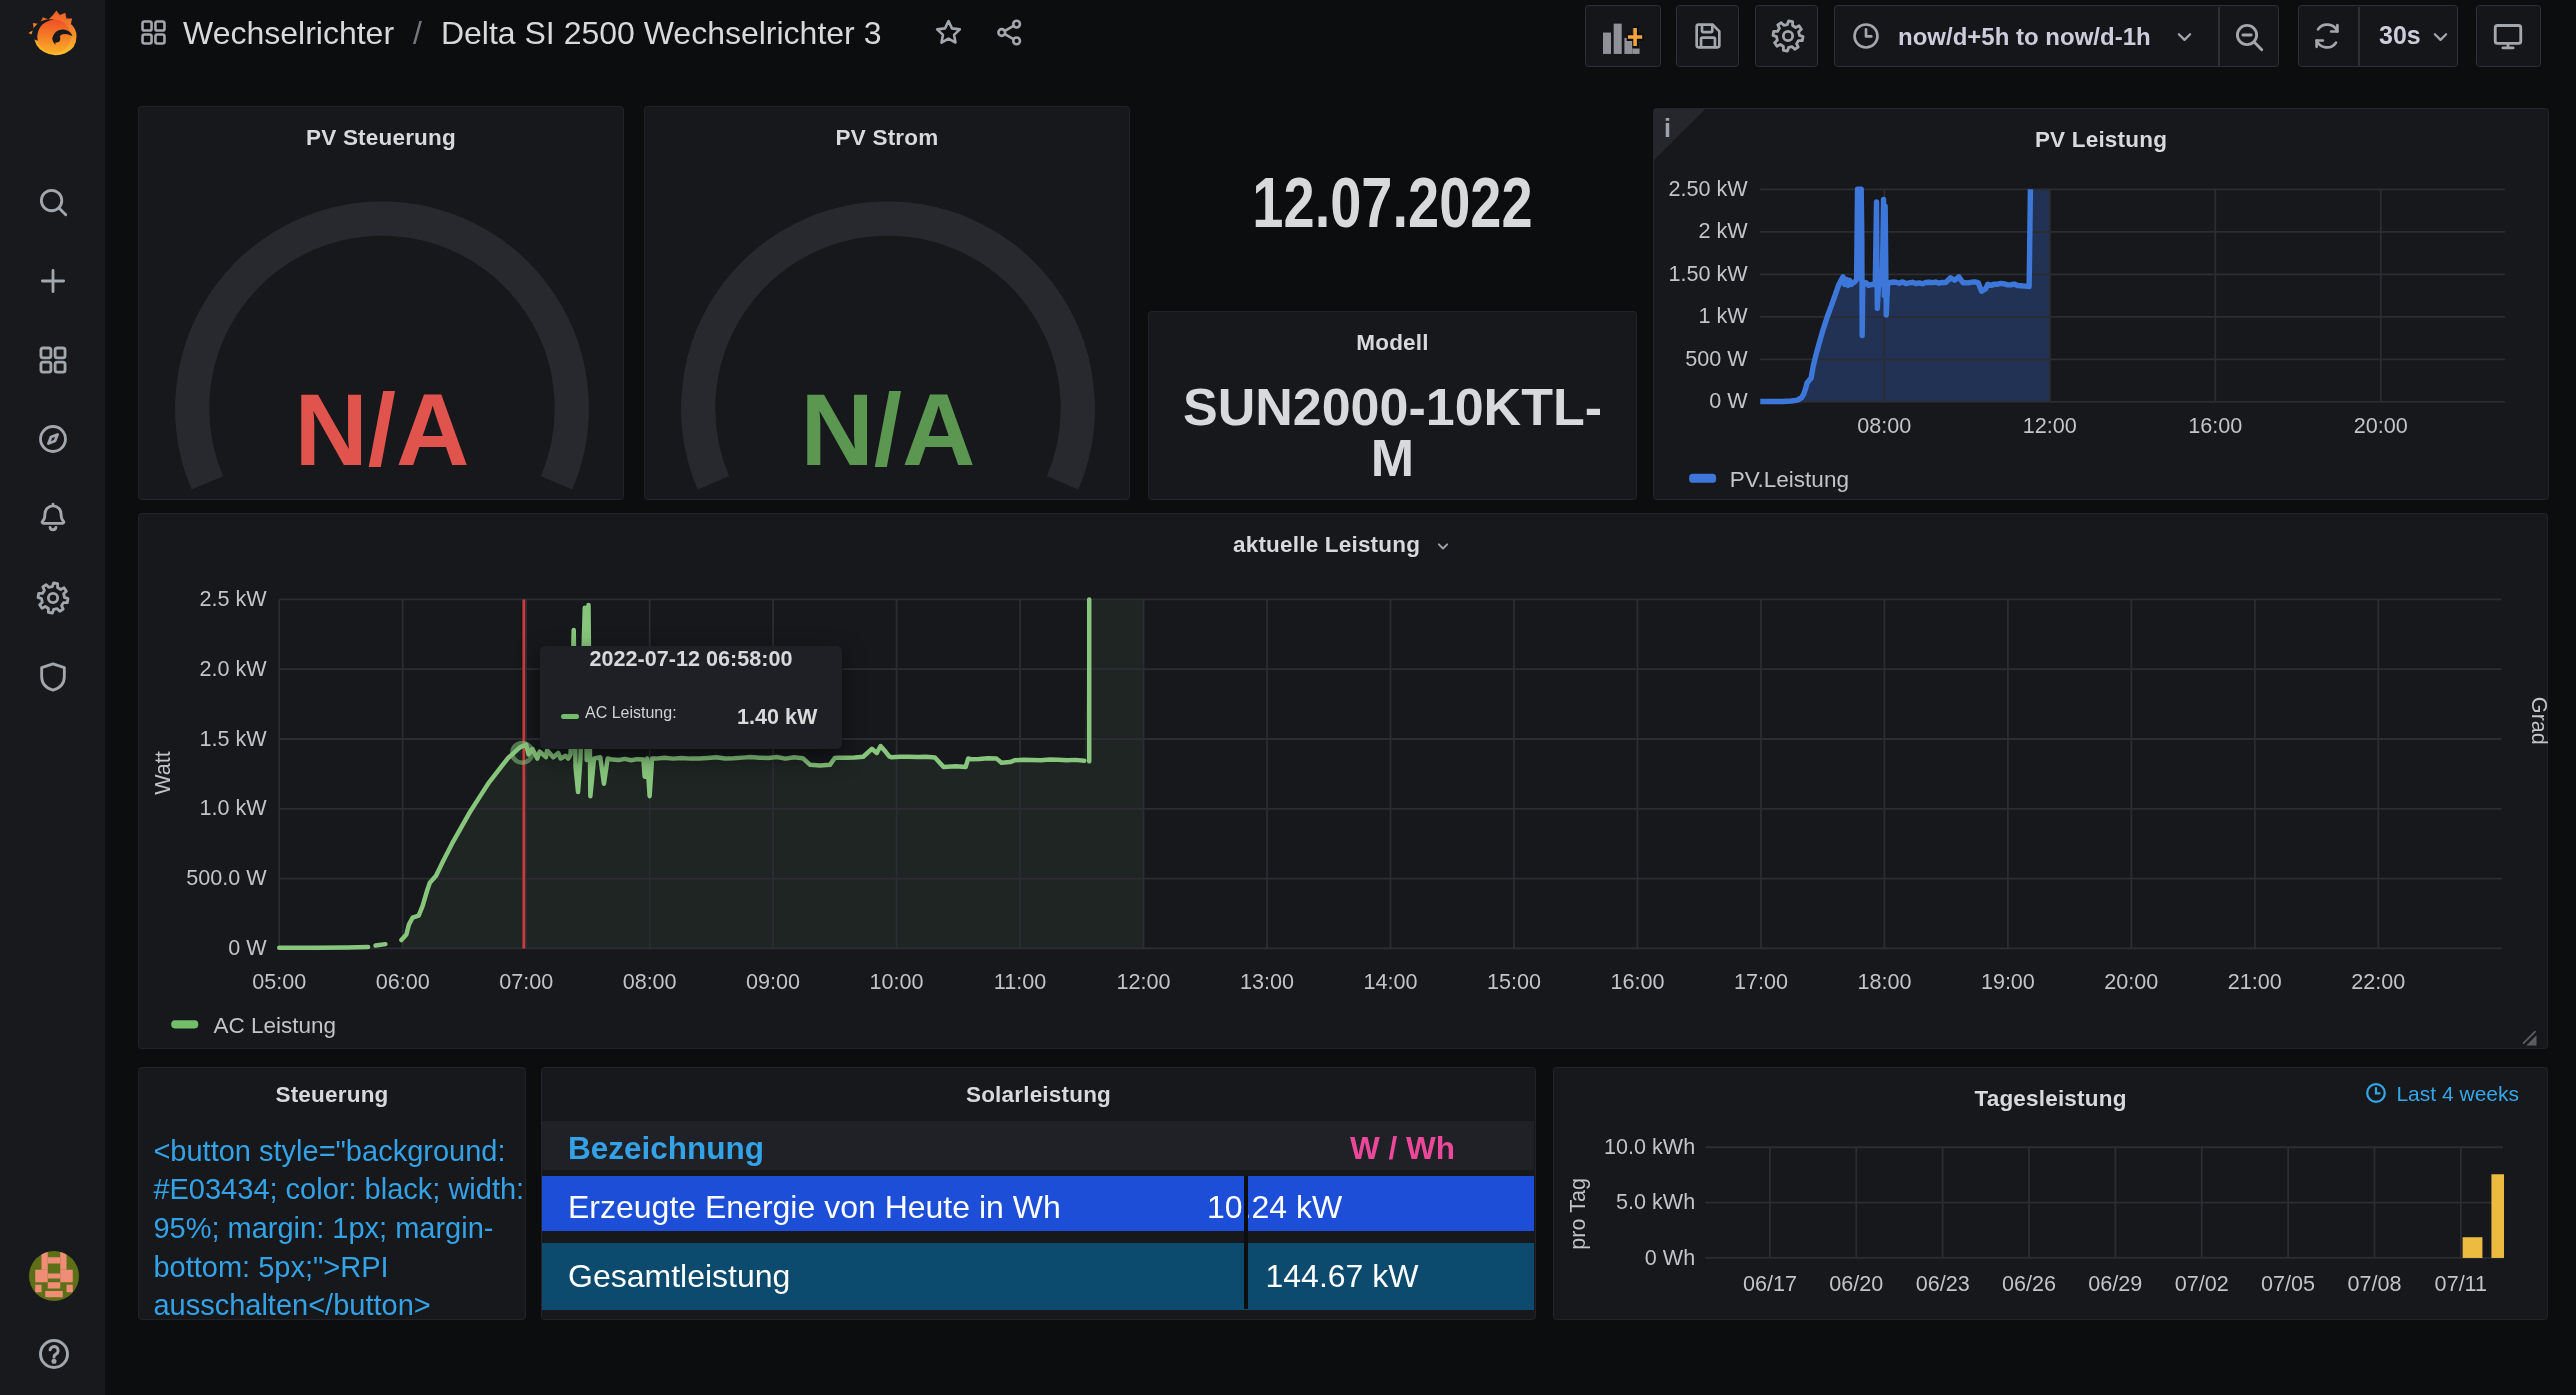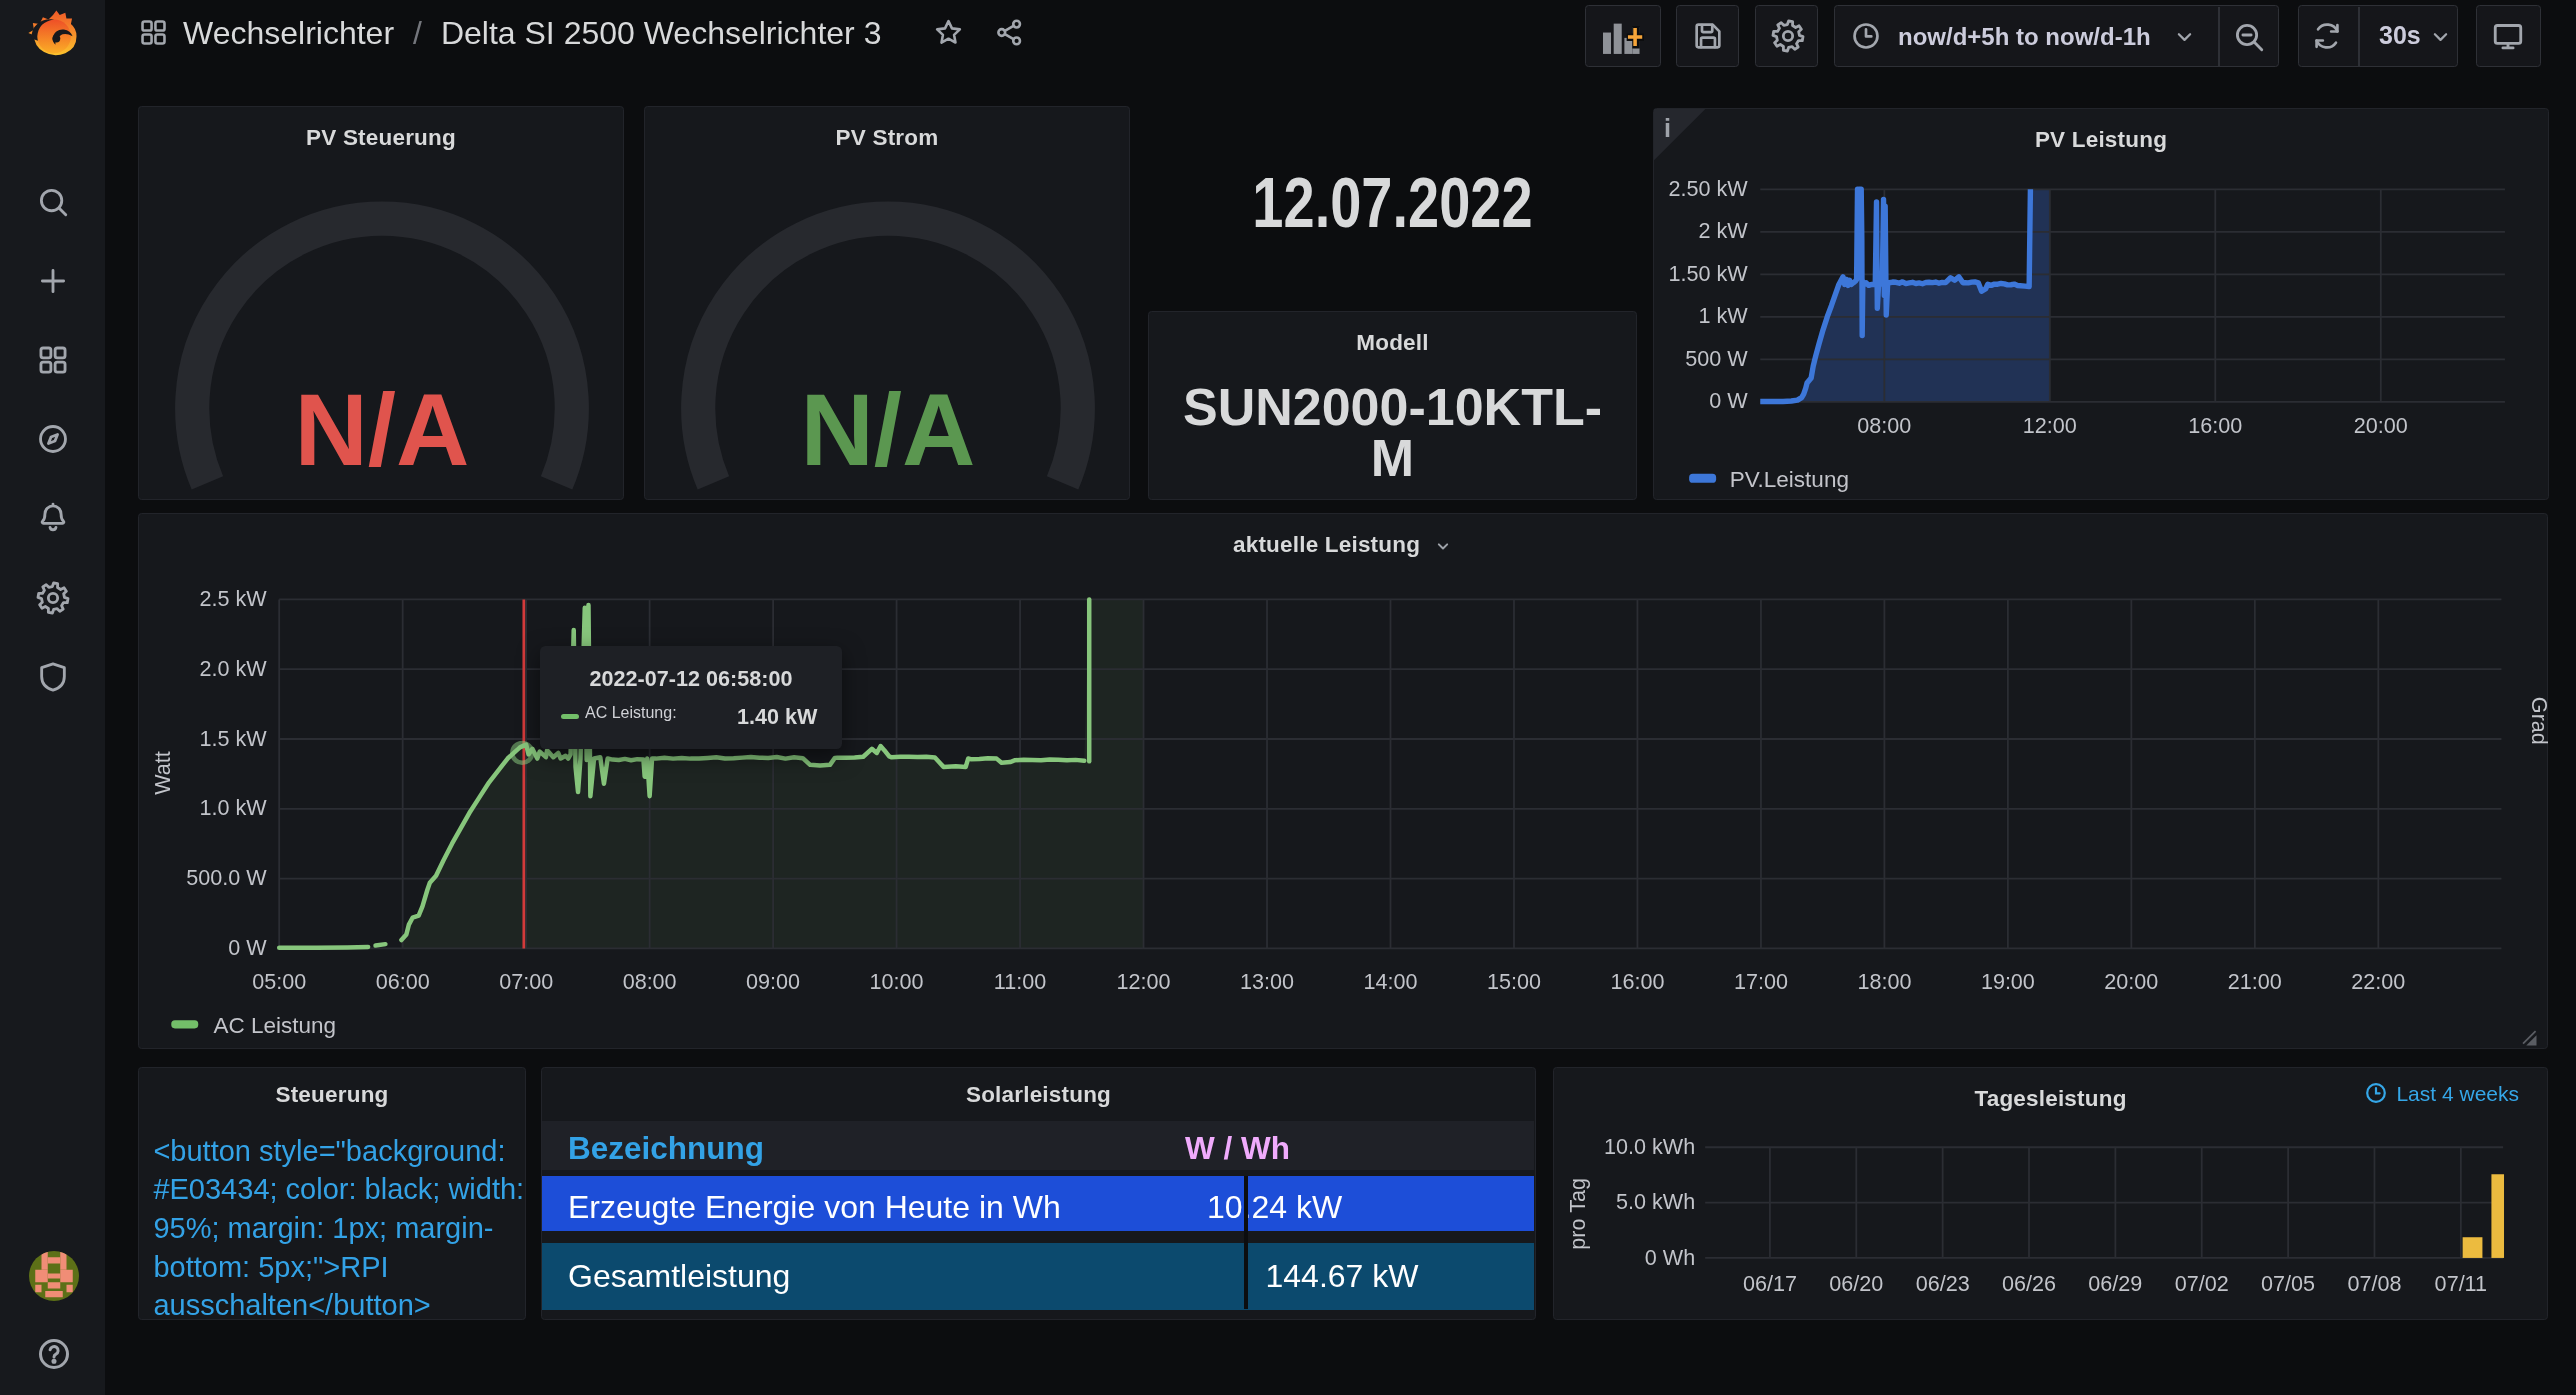--- a/index.html
+++ b/index.html
@@ -262,39 +262,39 @@
 <text class="axis" transform="translate(34,288) rotate(-90)" text-anchor="middle">Watt</text>
 <text class="axis" transform="translate(2660,230) rotate(90)" text-anchor="middle">Grad</text>
 <rect x="35" y="563" width="30" height="9" rx="4" fill="#73BF69"></rect>
 <path d="M2664 582 v8 h-8 z M2664 575 l-14 14" stroke="#5a5d63" stroke-width="2" fill="#5a5d63"></path>
 <text x="82" y="577" class="leg">AC Leistung</text>
     </svg>
     <div class="ptitle">aktuelle Leistung&nbsp;&nbsp;<svg width="20" height="20" viewBox="0 0 24 24" fill="none" stroke="#9da1a8" stroke-width="2.4" stroke-linecap="round" stroke-linejoin="round" style="vertical-align:-3.6px">
         <path d="M7 10l5 5 5-5"></path>
       </svg></div>
     <div style="position:absolute;left:401px;top:132px;width:302px;height:103px;background:#1e2025;border-radius:5.4px;box-shadow:0 7.2px 21.6px rgba(0,0,0,0.5)">
-<div style="text-align:center;margin-top:20px;font-size:21.6px;font-weight:700;color:#d8d9da">2022-07-12 06:58:00</div>
+<div style="text-align:center;font-size:21.6px;font-weight:700;color:#d8d9da">2022-07-12 06:58:00</div>
 <div style="position:absolute;left:21px;top:68px;width:18px;height:5.4px;border-radius:2.7px;background:#73BF69"></div>
 <div style="position:absolute;left:45px;top:58px;font-size:16px;color:#d0d1d6">AC Leistung:</div>
 <div style="position:absolute;left:197px;top:58px;font-size:21.6px;font-weight:700;color:#d8d9da">1.40 kW</div>
     </div>
   </div>
 <div class="panel" style="left:138px;top:1067px;width:388px;height:253px;overflow:hidden">
     <div class="ptitle" style="top:14.4px">Steuerung</div>
     <div style="position:absolute;left:14.4px;top:67px;font-size:29px;color:#33a2e6;white-space:nowrap">&lt;button style="background:</div>
     <div style="position:absolute;left:14.4px;top:105px;font-size:29px;color:#33a2e6;white-space:nowrap">#E03434; color: black; width:</div>
     <div style="position:absolute;left:14.4px;top:144px;font-size:29px;color:#33a2e6;white-space:nowrap">95%; margin: 1px; margin-</div>
     <div style="position:absolute;left:14.4px;top:183px;font-size:29px;color:#33a2e6;white-space:nowrap">bottom: 5px;"&gt;RPI</div>
     <div style="position:absolute;left:14.4px;top:221px;font-size:29px;color:#33a2e6;white-space:nowrap">ausschalten&lt;/button&gt;</div>
   </div>
 <div class="panel" style="left:541px;top:1067px;width:995px;height:253px;overflow:hidden">
 <div class="ptitle" style="top:14.4px">Solarleistung</div>
 <div style="position:absolute;left:0;top:53px;width:992px;height:49px;background:#1f2127">
  <div style="position:absolute;left:26px;top:9px;font-size:31.5px;font-weight:700;color:#33a2e6">Bezeichnung</div>
- <div style="position:absolute;left:643px;width:270px;top:9px;text-align:left;font-size:31.5px;font-weight:700;color:#f0abfc">W / Wh</div>
+ <div style="position:absolute;left:643px;width:270px;top:9px;text-align:right;font-size:31.5px;font-weight:700;color:#ec4899">W / Wh</div>
     </div>
 <div style="position:absolute;left:0;top:108px;width:992px;height:55px;background:#1d4ed8">
  <div style="position:absolute;left:26px;top:12.6px;font-size:32px;color:#fff">Erzeugte Energie von Heute in Wh</div>
  <div style="position:absolute;left:665px;width:270px;top:12.6px;text-align:left;font-size:32px;color:#fff">10.24 kW</div>
     </div>
 <div style="position:absolute;left:0;top:175px;width:992px;height:67px;background:#0c4a6e">
  <div style="position:absolute;left:26px;top:15.3px;font-size:32px;color:#fff">Gesamtleistung</div>
  <div style="position:absolute;left:665px;width:270px;top:15.3px;text-align:center;font-size:32px;color:#fff">144.67 kW</div>
     </div>
 <div style="position:absolute;left:702px;top:108px;width:3.6px;height:133px;background:#0c0d0f"></div>

